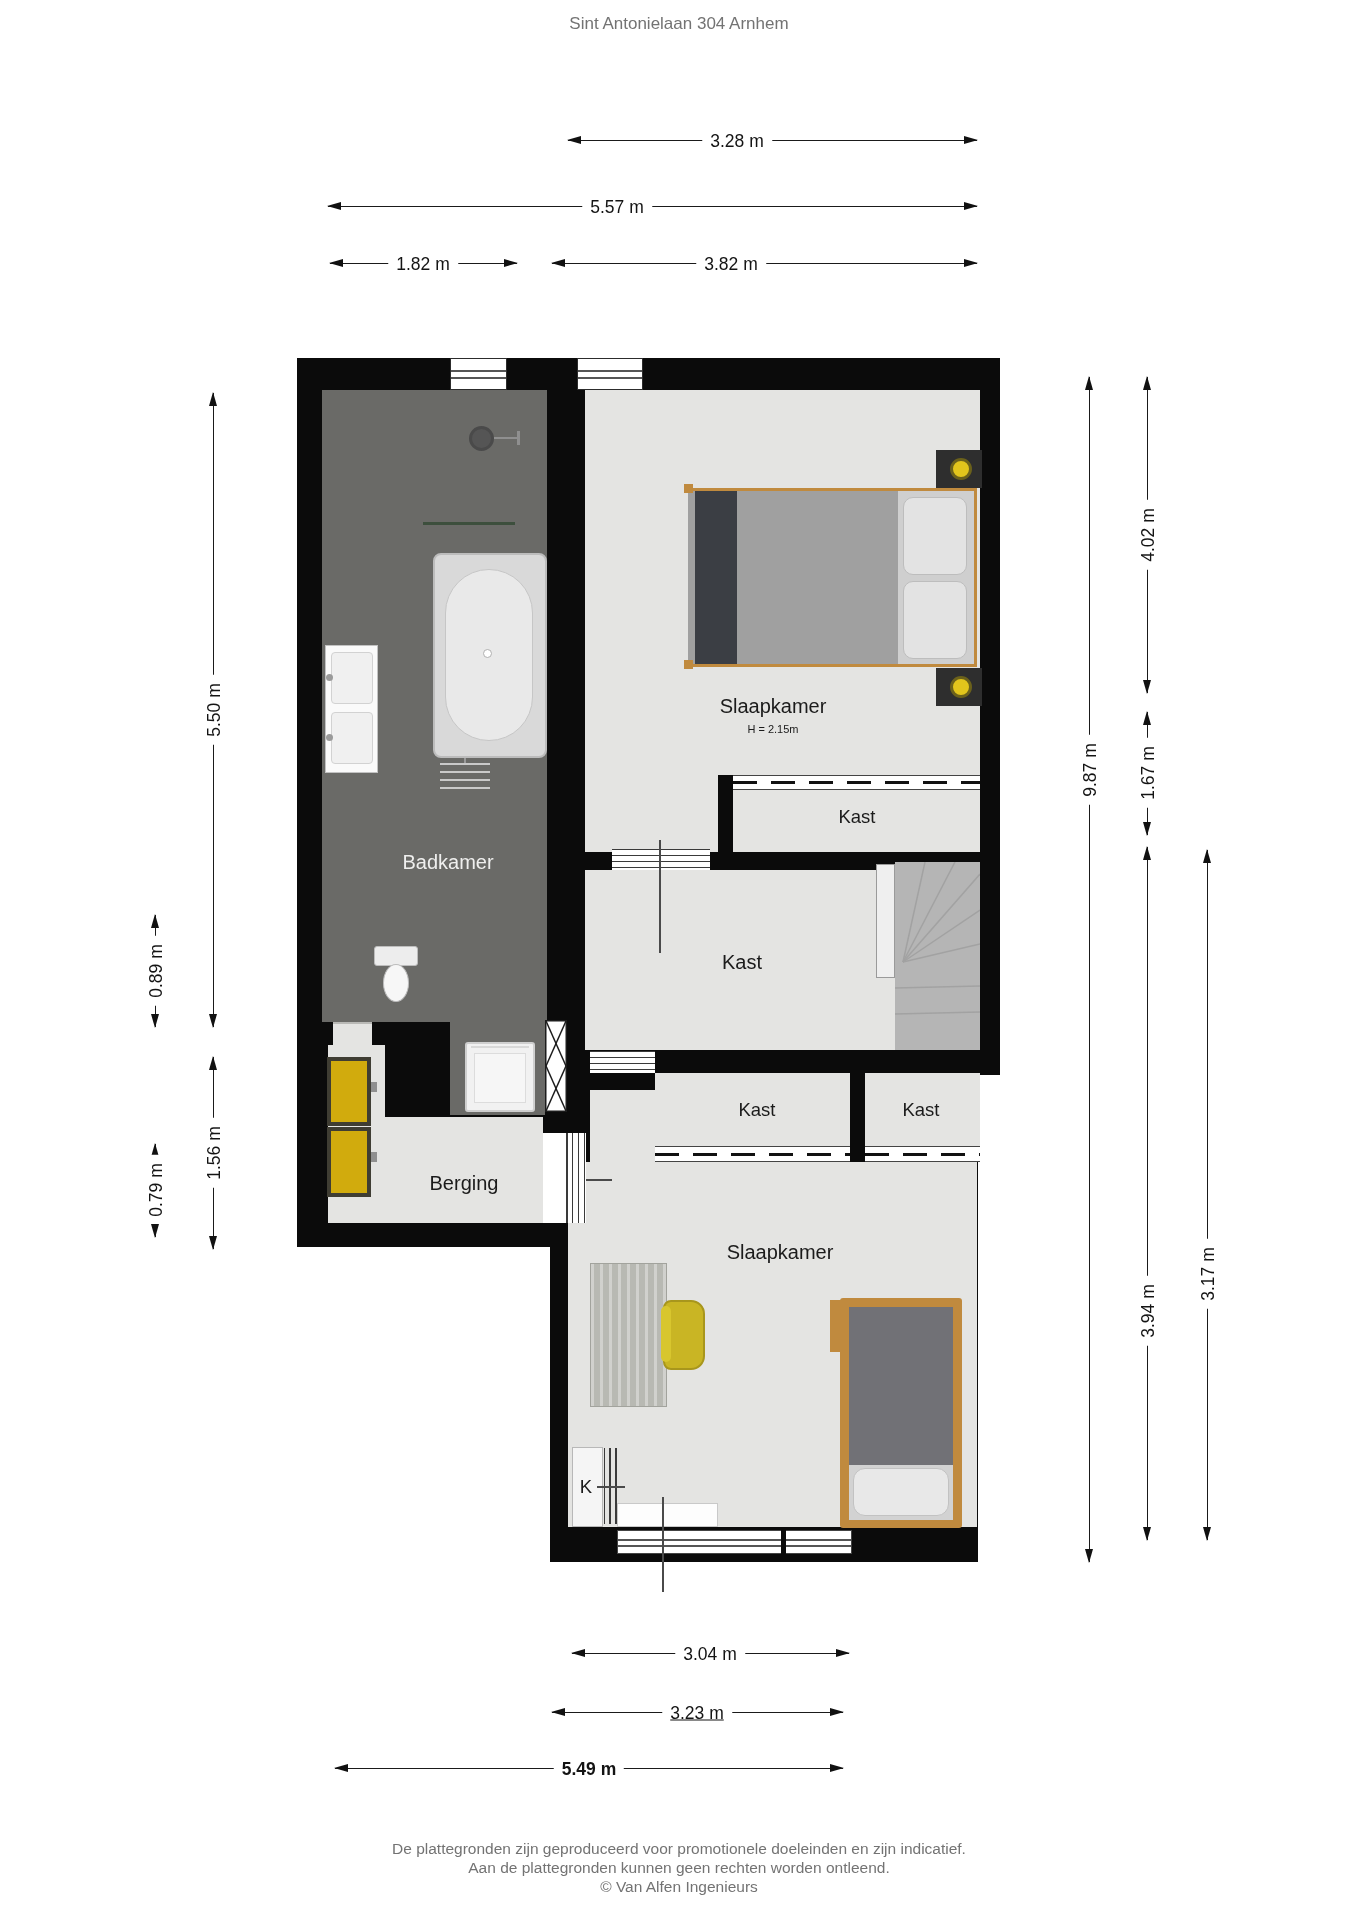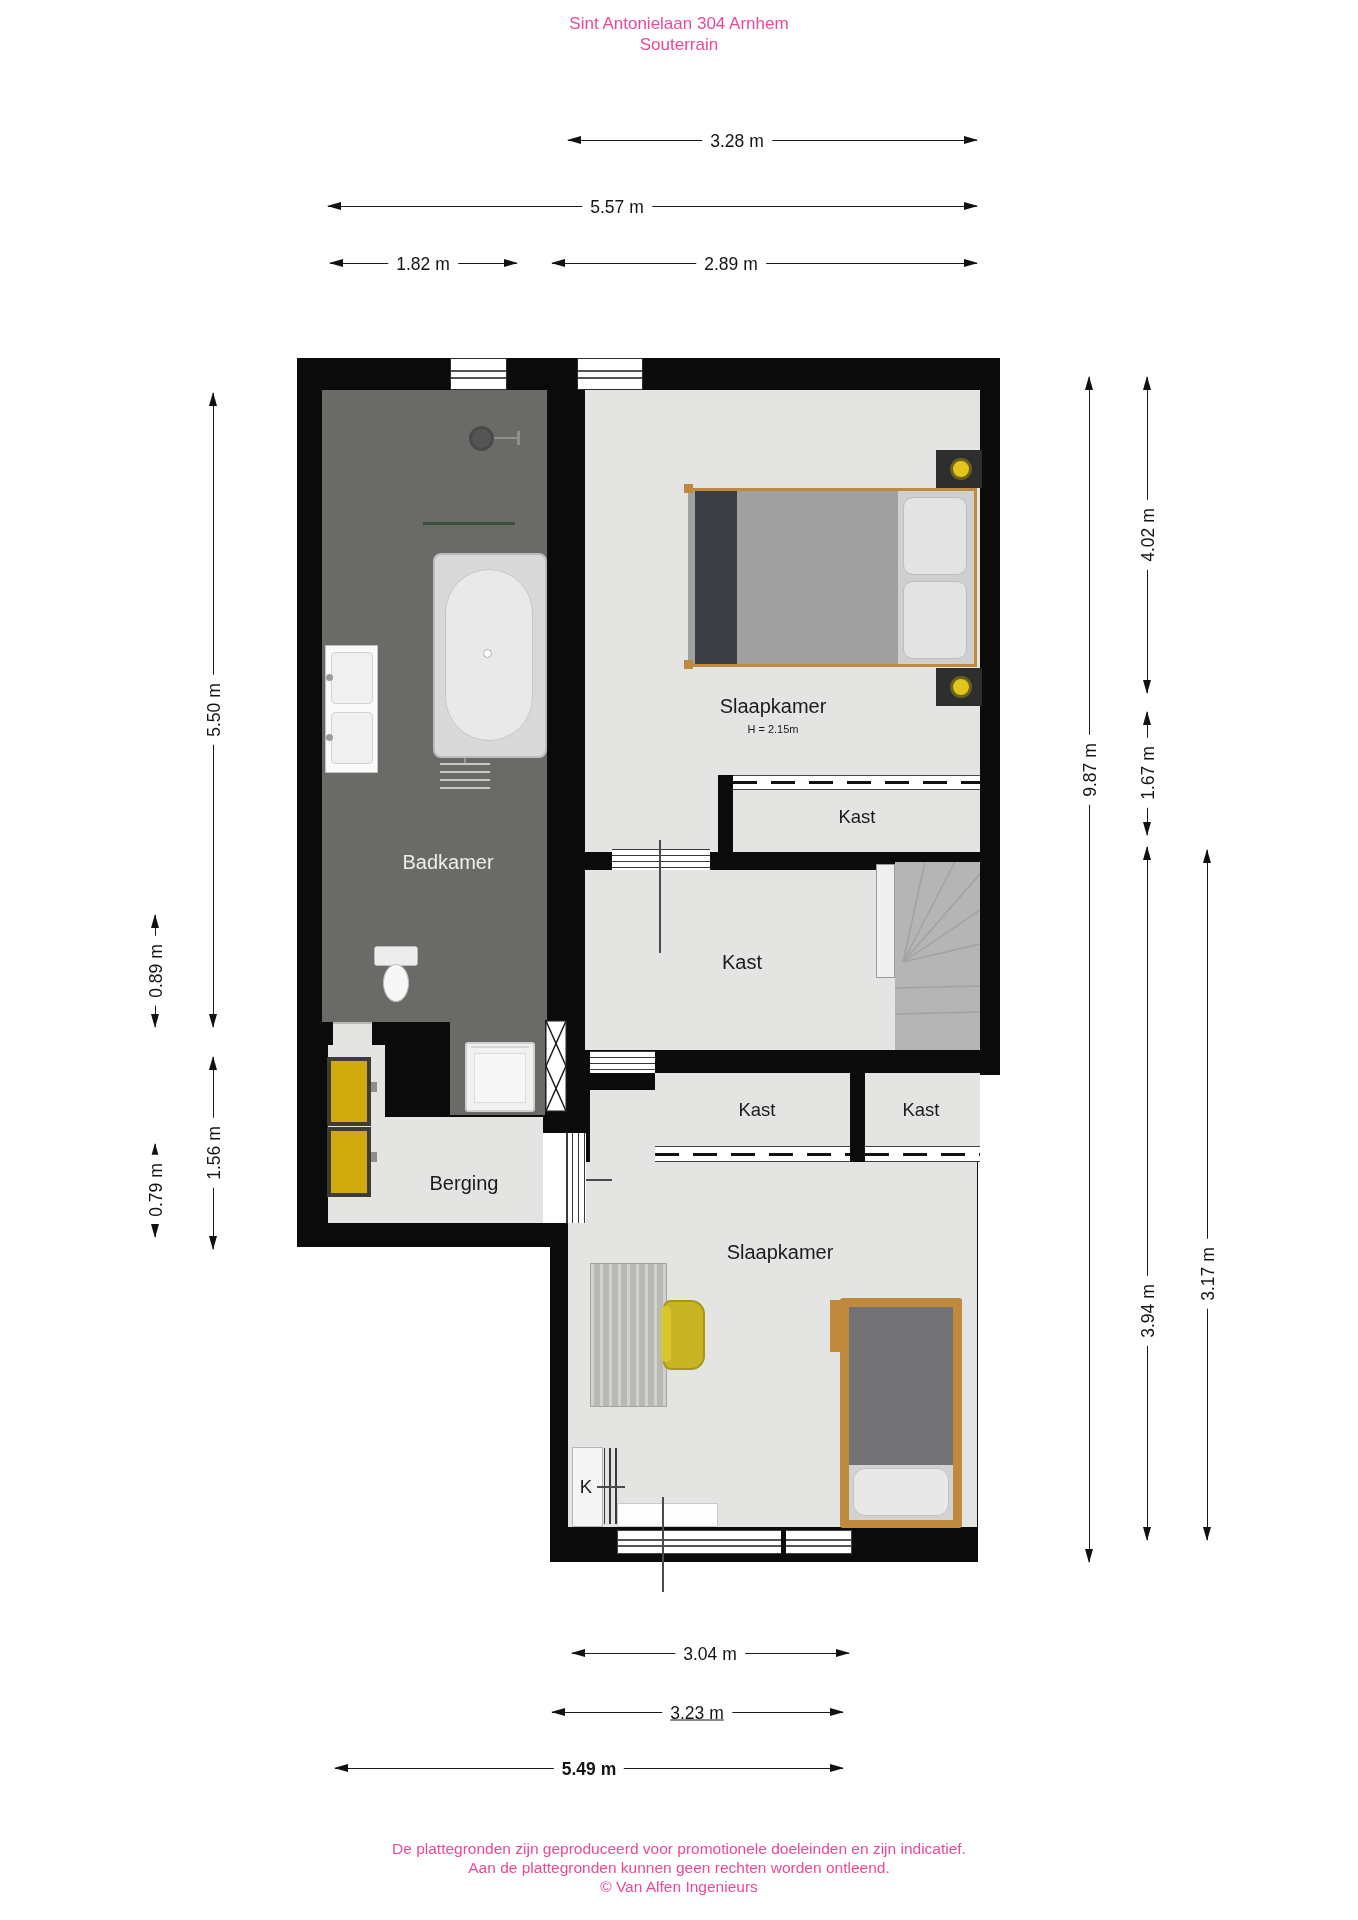--- a/index.html
+++ b/index.html
@@ -3,21 +3,21 @@
 <meta charset="utf-8">
 <style>
   html,body{margin:0;padding:0;background:#ffffff;}
   body{font-family:"Liberation Sans", sans-serif;}
   .page{position:relative;width:1358px;height:1920px;background:#fff;overflow:hidden;}
   .abs{position:absolute;}
   .wall{position:absolute;background:#0b0b0b;}
   .floor-dark{position:absolute;background:#6a6a67;}
   .floor-light{position:absolute;background:#e4e4e2;}
   .txt{position:absolute;color:#1b1b1b;white-space:nowrap;transform:translate(-50%,-50%);}
-  .title-block{position:absolute;left:0;right:0;text-align:center;color:#ec4899;}
+  .title-block{position:absolute;left:0;right:0;text-align:center;color:#737373;}
   .room-label{font-size:20px;}
   .room-label-sm{font-size:18.5px;}
   .room-label-white{color:#efefee;}
   
   .dimh{position:absolute;height:0;border-top:1.5px solid #1a1a1a;}
   .dimh::before{content:"";position:absolute;left:-1px;top:-5px;border-top:4.5px solid transparent;border-bottom:4.5px solid transparent;border-right:14px solid #111;}
   .dimh::after{content:"";position:absolute;right:-1px;top:-5px;border-top:4.5px solid transparent;border-bottom:4.5px solid transparent;border-left:14px solid #111;}
   .dimv{position:absolute;width:0;border-left:1.5px solid #1a1a1a;}
   .dimv::before{content:"";position:absolute;top:-1px;left:-5px;border-left:4.5px solid transparent;border-right:4.5px solid transparent;border-bottom:14px solid #111;}
   .dimv::after{content:"";position:absolute;bottom:-1px;left:-5px;border-left:4.5px solid transparent;border-right:4.5px solid transparent;border-top:14px solid #111;}
@@ -32,33 +32,32 @@
   .dash-door .dd{position:absolute;left:0;right:0;top:50%;height:3px;margin-top:-1.5px;background-image:repeating-linear-gradient(90deg,#111 0 24px,transparent 24px 38px);}
   .thinline{position:absolute;background:#4a4a4a;}
   .fixture{position:absolute;box-sizing:border-box;}
 </style>
 </head>
 <body>
 
 <div class="page">
 
   <div class="title-block" style="top:14px;font-size:17px;">Sint Antonielaan 304 Arnhem</div>
-  <div class="title-block" style="top:35px;font-size:17px;">Souterrain</div>
 
   <div class="dimh" style="left:568px;top:140px;width:409px;text-align:right;">
     <span class="lab" style="left:169px;">3.28 m</span>
   </div>
   <div class="dimh" style="left:328px;top:206px;width:649px;">
     <span class="lab" style="left:289px;">5.57 m</span>
   </div>
   <div class="dimh" style="left:330px;top:263px;width:187px;">
     <span class="lab" style="left:93px;">1.82 m</span>
   </div>
   <div class="dimh" style="left:552px;top:263px;width:425px;">
-    <span class="lab" style="left:179px;">2.89 m</span>
+    <span class="lab" style="left:179px;">3.82 m</span>
   </div>
 
   <div class="dimv" style="left:213px;top:393px;height:634px;">
     <span class="lab" style="top:317px;">5.50 m</span>
   </div>
   <div class="dimv" style="left:155px;top:915px;height:112px;">
     <span class="lab" style="top:56px;">0.89 m</span>
   </div>
   <div class="dimv" style="left:213px;top:1057px;height:192px;">
     <span class="lab" style="top:96px;">1.56 m</span>

